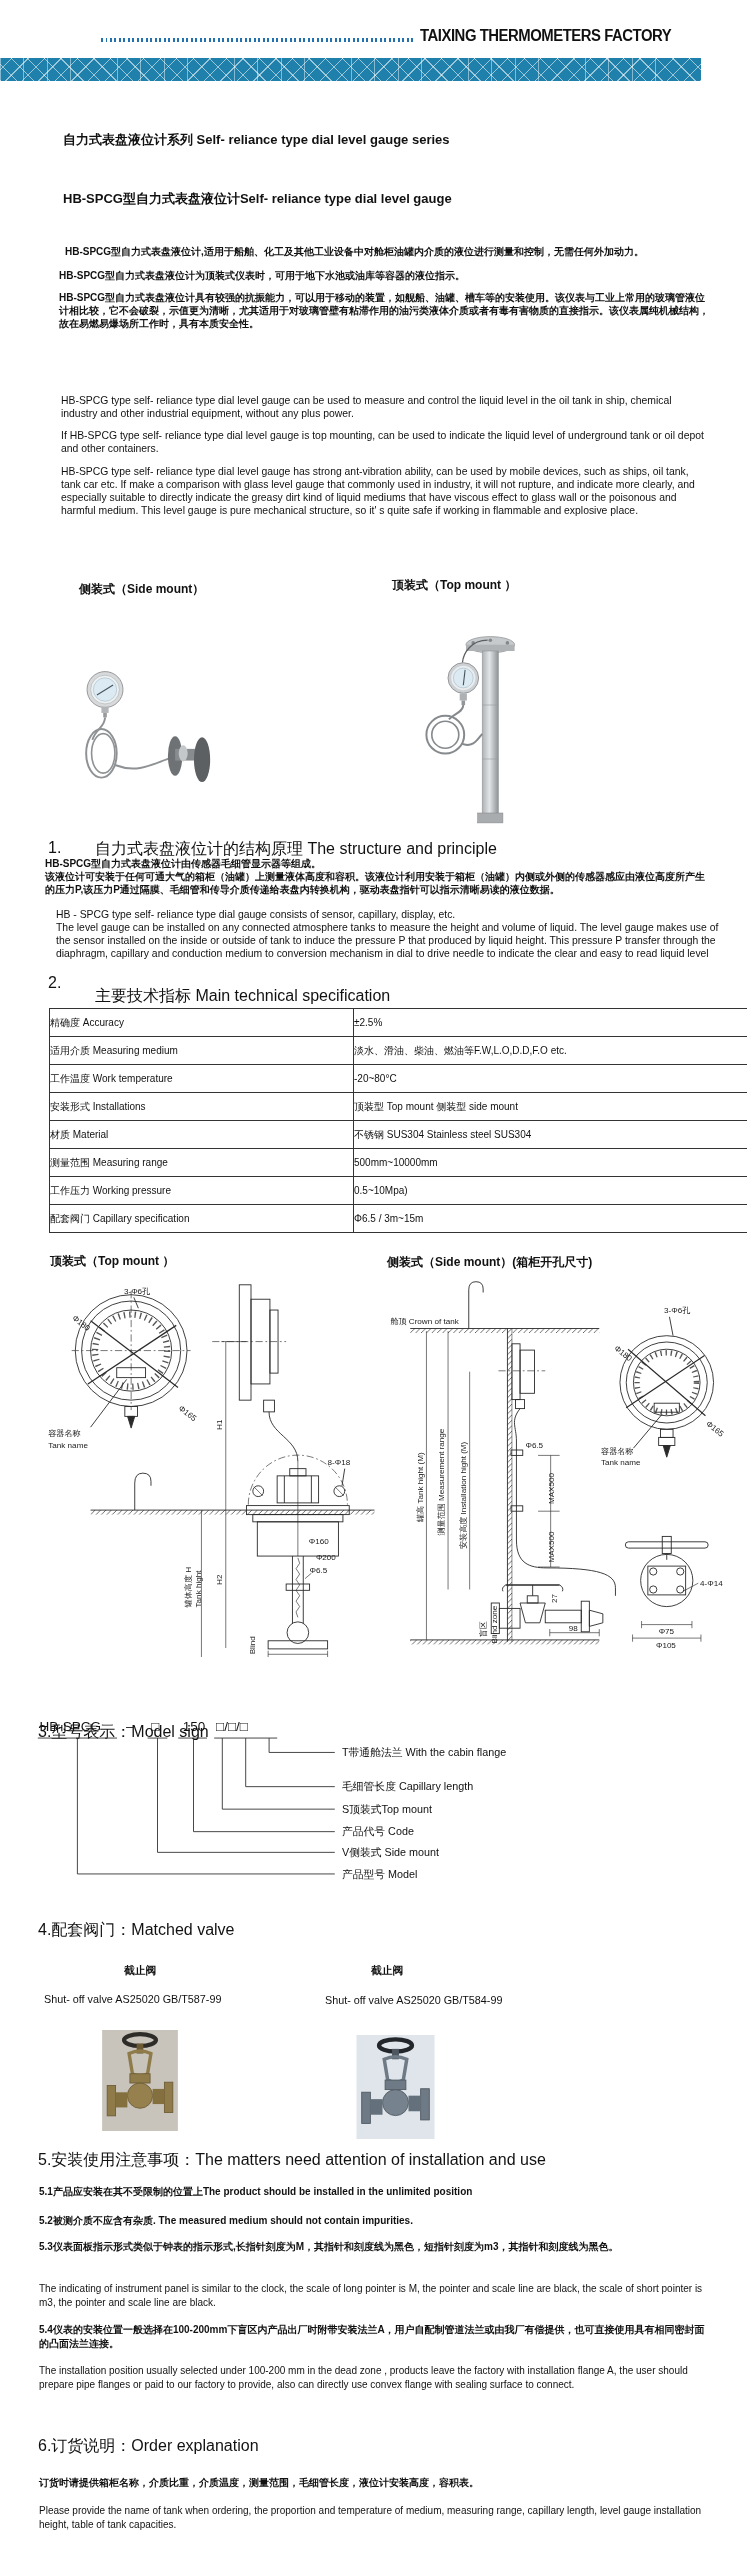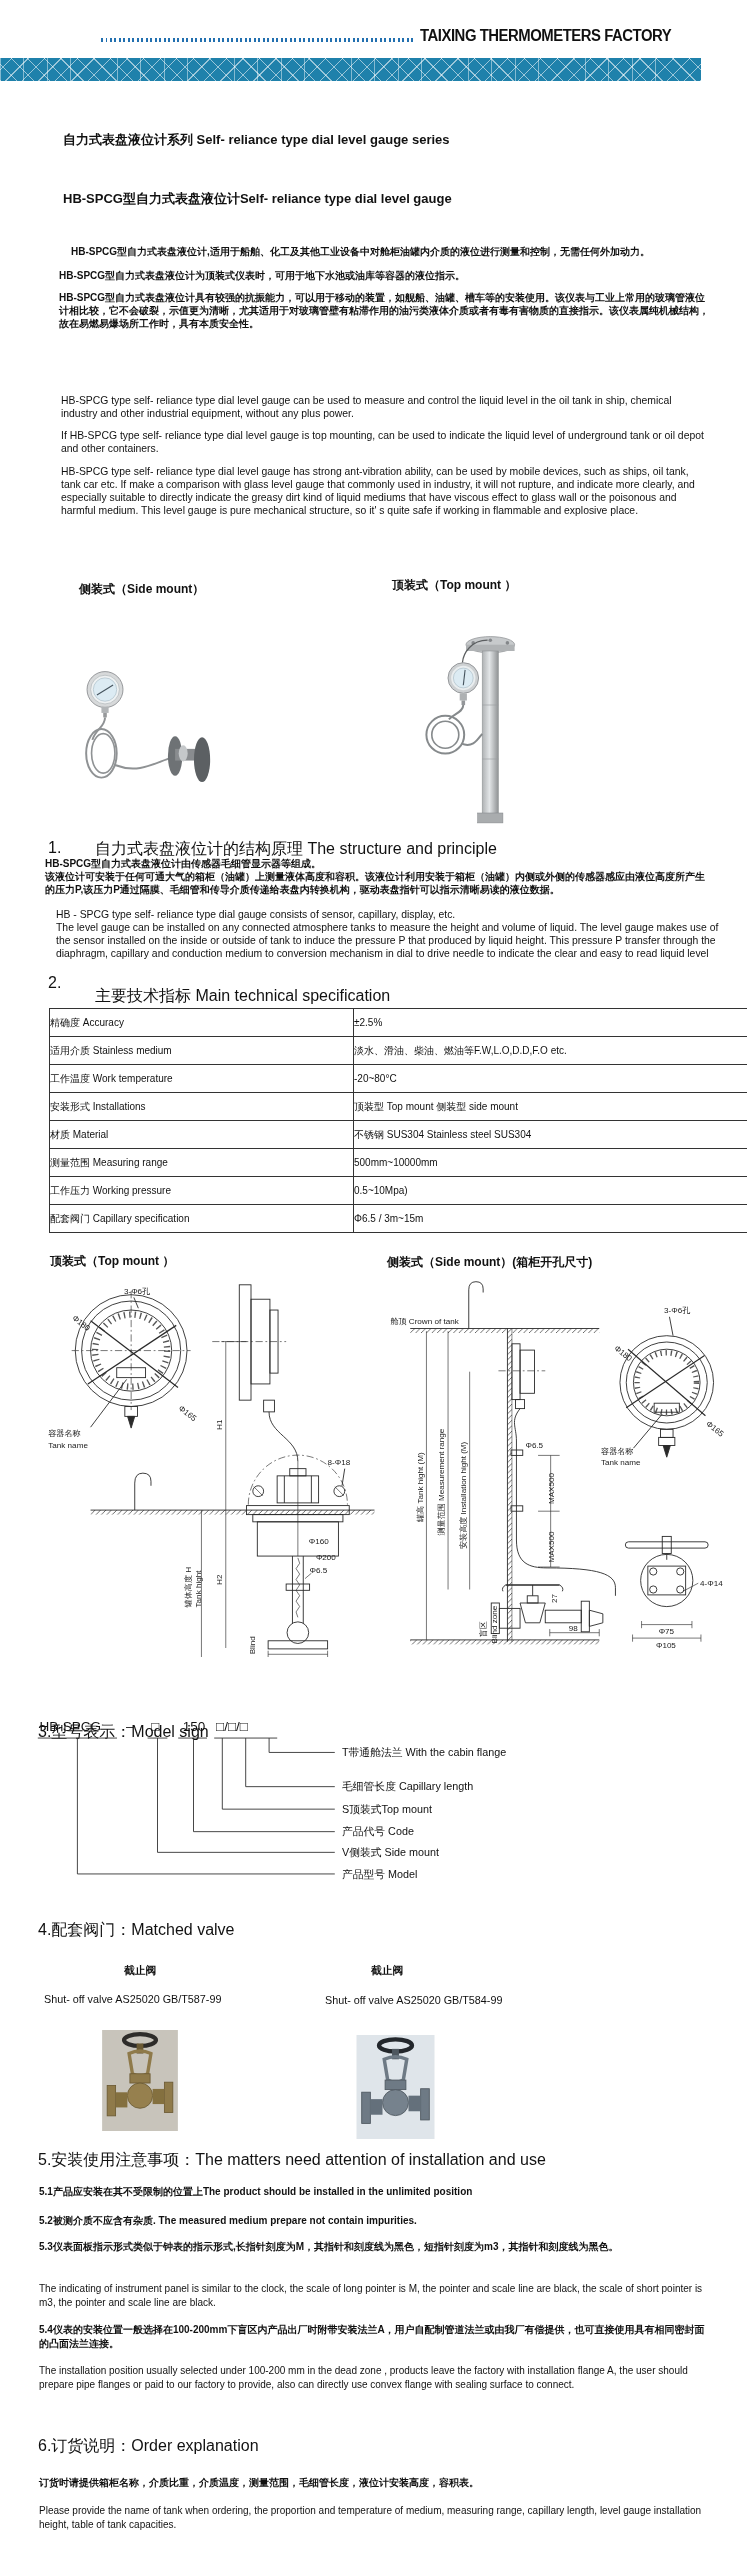--- a/index.html
+++ b/index.html
@@ -35,21 +35,21 @@
 
 <div id="page">
 
   <div class="abs dotline" style="left:101px;top:38px;width:315px;"></div>
   <div class="abs factory" style="left:420px;top:27px;">TAIXING THERMOMETERS FACTORY</div>
   <div class="abs band" style="left:0;top:58px;width:701px;height:23.4px;"></div>
 
   <div class="abs t14" style="left:63px;top:131px;">自力式表盘液位计系列 Self- reliance type dial level gauge series</div>
   <div class="abs t14" style="left:63px;top:190px;">HB-SPCG型自力式表盘液位计Self- reliance type dial level gauge</div>
 
-  <div class="abs cnp" style="left:71px;top:245px;width:654px;">HB-SPCG型自力式表盘液位计,适用于船舶、化工及其他工业设备中对舱柜油罐内介质的液位进行测量和控制，无需任何外加动力。</div>
+  <div class="abs cnp" style="left:65px;top:245px;width:654px;">HB-SPCG型自力式表盘液位计,适用于船舶、化工及其他工业设备中对舱柜油罐内介质的液位进行测量和控制，无需任何外加动力。</div>
   <div class="abs cnp" style="left:59px;top:269px;width:654px;">HB-SPCG型自力式表盘液位计为顶装式仪表时，可用于地下水池或油库等容器的液位指示。</div>
   <div class="abs cnp" style="left:59px;top:291px;width:655px;">HB-SPCG型自力式表盘液位计具有较强的抗振能力，可以用于移动的装置，如舰船、油罐、槽车等的安装使用。该仪表与工业上常用的玻璃管液位计相比较，它不会破裂，示值更为清晰，尤其适用于对玻璃管壁有粘滞作用的油污类液体介质或者有毒有害物质的直接指示。该仪表属纯机械结构，故在易燃易爆场所工作时，具有本质安全性。</div>
 
   <div class="abs enp" style="left:61px;top:394px;width:646px;">HB-SPCG type self- reliance type dial level gauge can be used to measure and control the liquid level in the oil tank in ship, chemical industry and other industrial equipment, without any plus power.</div>
   <div class="abs enp" style="left:61px;top:429px;width:646px;">If HB-SPCG type self- reliance type dial level gauge is top mounting, can be used to indicate the liquid level of underground tank or oil depot and other containers.</div>
   <div class="abs enp" style="left:61px;top:465px;width:650px;">HB-SPCG type self- reliance type dial level gauge has strong ant-vibration ability, can be used by mobile devices, such as ships, oil tank, tank car etc. If make a comparison with glass level gauge that commonly used in industry, it will not rupture, and indicate more clearly, and especially suitable to directly indicate the greasy dirt kind of liquid mediums that have viscous effect to glass wall or the poisonous and harmful medium. This level gauge is pure mechanical structure, so it' s quite safe if working in flammable and explosive place.</div>
 
   <div class="abs capt" style="left:79px;top:581px;">侧装式（Side mount）</div>
   <div class="abs capt" style="left:392px;top:577px;">顶装式（Top mount ）</div>
 
@@ -124,21 +124,21 @@
   <div class="abs h-num" style="left:48px;top:974px;">2.</div>
   <div class="abs h-sec" style="left:95px;top:974px;margin-top:12px;">主要技术指标 Main technical specification</div>
 
   <table class="spec abs" style="left:49px;top:1008px;">
     <tbody>
       <tr>
           <td class="lc">精确度 Accuracy</td>
           <td class="rc">±2.5%</td>
         </tr>
       <tr>
-          <td class="lc">适用介质 Stainless medium</td>
+          <td class="lc">适用介质 Measuring medium</td>
           <td class="rc">淡水、滑油、柴油、燃油等F.W,L.O,D.D,F.O etc.</td>
         </tr>
       <tr>
           <td class="lc">工作温度 Work temperature</td>
           <td class="rc">-20~80°C</td>
         </tr>
       <tr>
           <td class="lc">安装形式  Installations</td>
           <td class="rc">顶装型 Top mount 侧装型 side mount</td>
         </tr>
@@ -414,21 +414,21 @@
       <circle cx="45" cy="78" r="15" fill="#76828d" stroke="#4e575f" stroke-width="1"></circle>
       <rect x="6" y="66" width="10" height="36" fill="#6e7a85" stroke="#4e575f" stroke-width="1"></rect>
       <rect x="16" y="74" width="14" height="18" fill="#64707b"></rect>
       <rect x="74" y="62" width="10" height="36" fill="#6e7a85" stroke="#4e575f" stroke-width="1"></rect>
       <rect x="60" y="70" width="14" height="18" fill="#64707b"></rect>
     </g>
   </svg>
 
   <div class="abs h-sec" style="left:38px;top:2150px;">5.安装使用注意事项：The matters need attention of installation and use</div>
   <div class="abs item cnw" style="left:39px;top:2185px;width:673px;">5.1产品应安装在其不受限制的位置上The product should be installed in the unlimited position</div>
-  <div class="abs item cnw" style="left:39px;top:2214px;width:673px;">5.2被测介质不应含有杂质.  The measured medium prepare not contain impurities.</div>
+  <div class="abs item cnw" style="left:39px;top:2214px;width:673px;">5.2被测介质不应含有杂质.  The measured medium should not contain impurities.</div>
   <div class="abs item cnw" style="left:39px;top:2240px;width:673px;">5.3仪表面板指示形式类似于钟表的指示形式,长指针刻度为M，其指针和刻度线为黑色，短指针刻度为m3，其指针和刻度线为黑色。</div>
   <div class="abs item" style="left:39px;top:2282px;width:673px;">The indicating of instrument panel is similar to the clock, the scale of long pointer is M, the pointer and scale line are black, the scale of short pointer is m3, the pointer and scale line are black.</div>
   <div class="abs item cnw" style="left:39px;top:2323px;width:673px;">5.4仪表的安装位置一般选择在100-200mm下盲区内产品出厂时附带安装法兰A，用户自配制管道法兰或由我厂有偿提供，也可直接使用具有相同密封面的凸面法兰连接。</div>
   <div class="abs item" style="left:39px;top:2364px;width:673px;">The installation position usually selected under 100-200 mm in the dead zone , products leave the factory with installation flange A, the user should prepare pipe flanges or paid to our factory to provide, also can directly use convex flange with sealing surface to connect.</div>
 
   <div class="abs h-sec" style="left:38px;top:2436px;">6.订货说明：Order explanation</div>
   <div class="abs item cnw" style="left:39px;top:2476px;width:673px;">订货时请提供箱柜名称，介质比重，介质温度，测量范围，毛细管长度，液位计安装高度，容积表。</div>
   <div class="abs item" style="left:39px;top:2504px;width:673px;">Please provide the name of tank when ordering, the proportion and temperature of medium, measuring range, capillary length, level gauge installation height, table of tank capacities.</div>
 
 </div>

